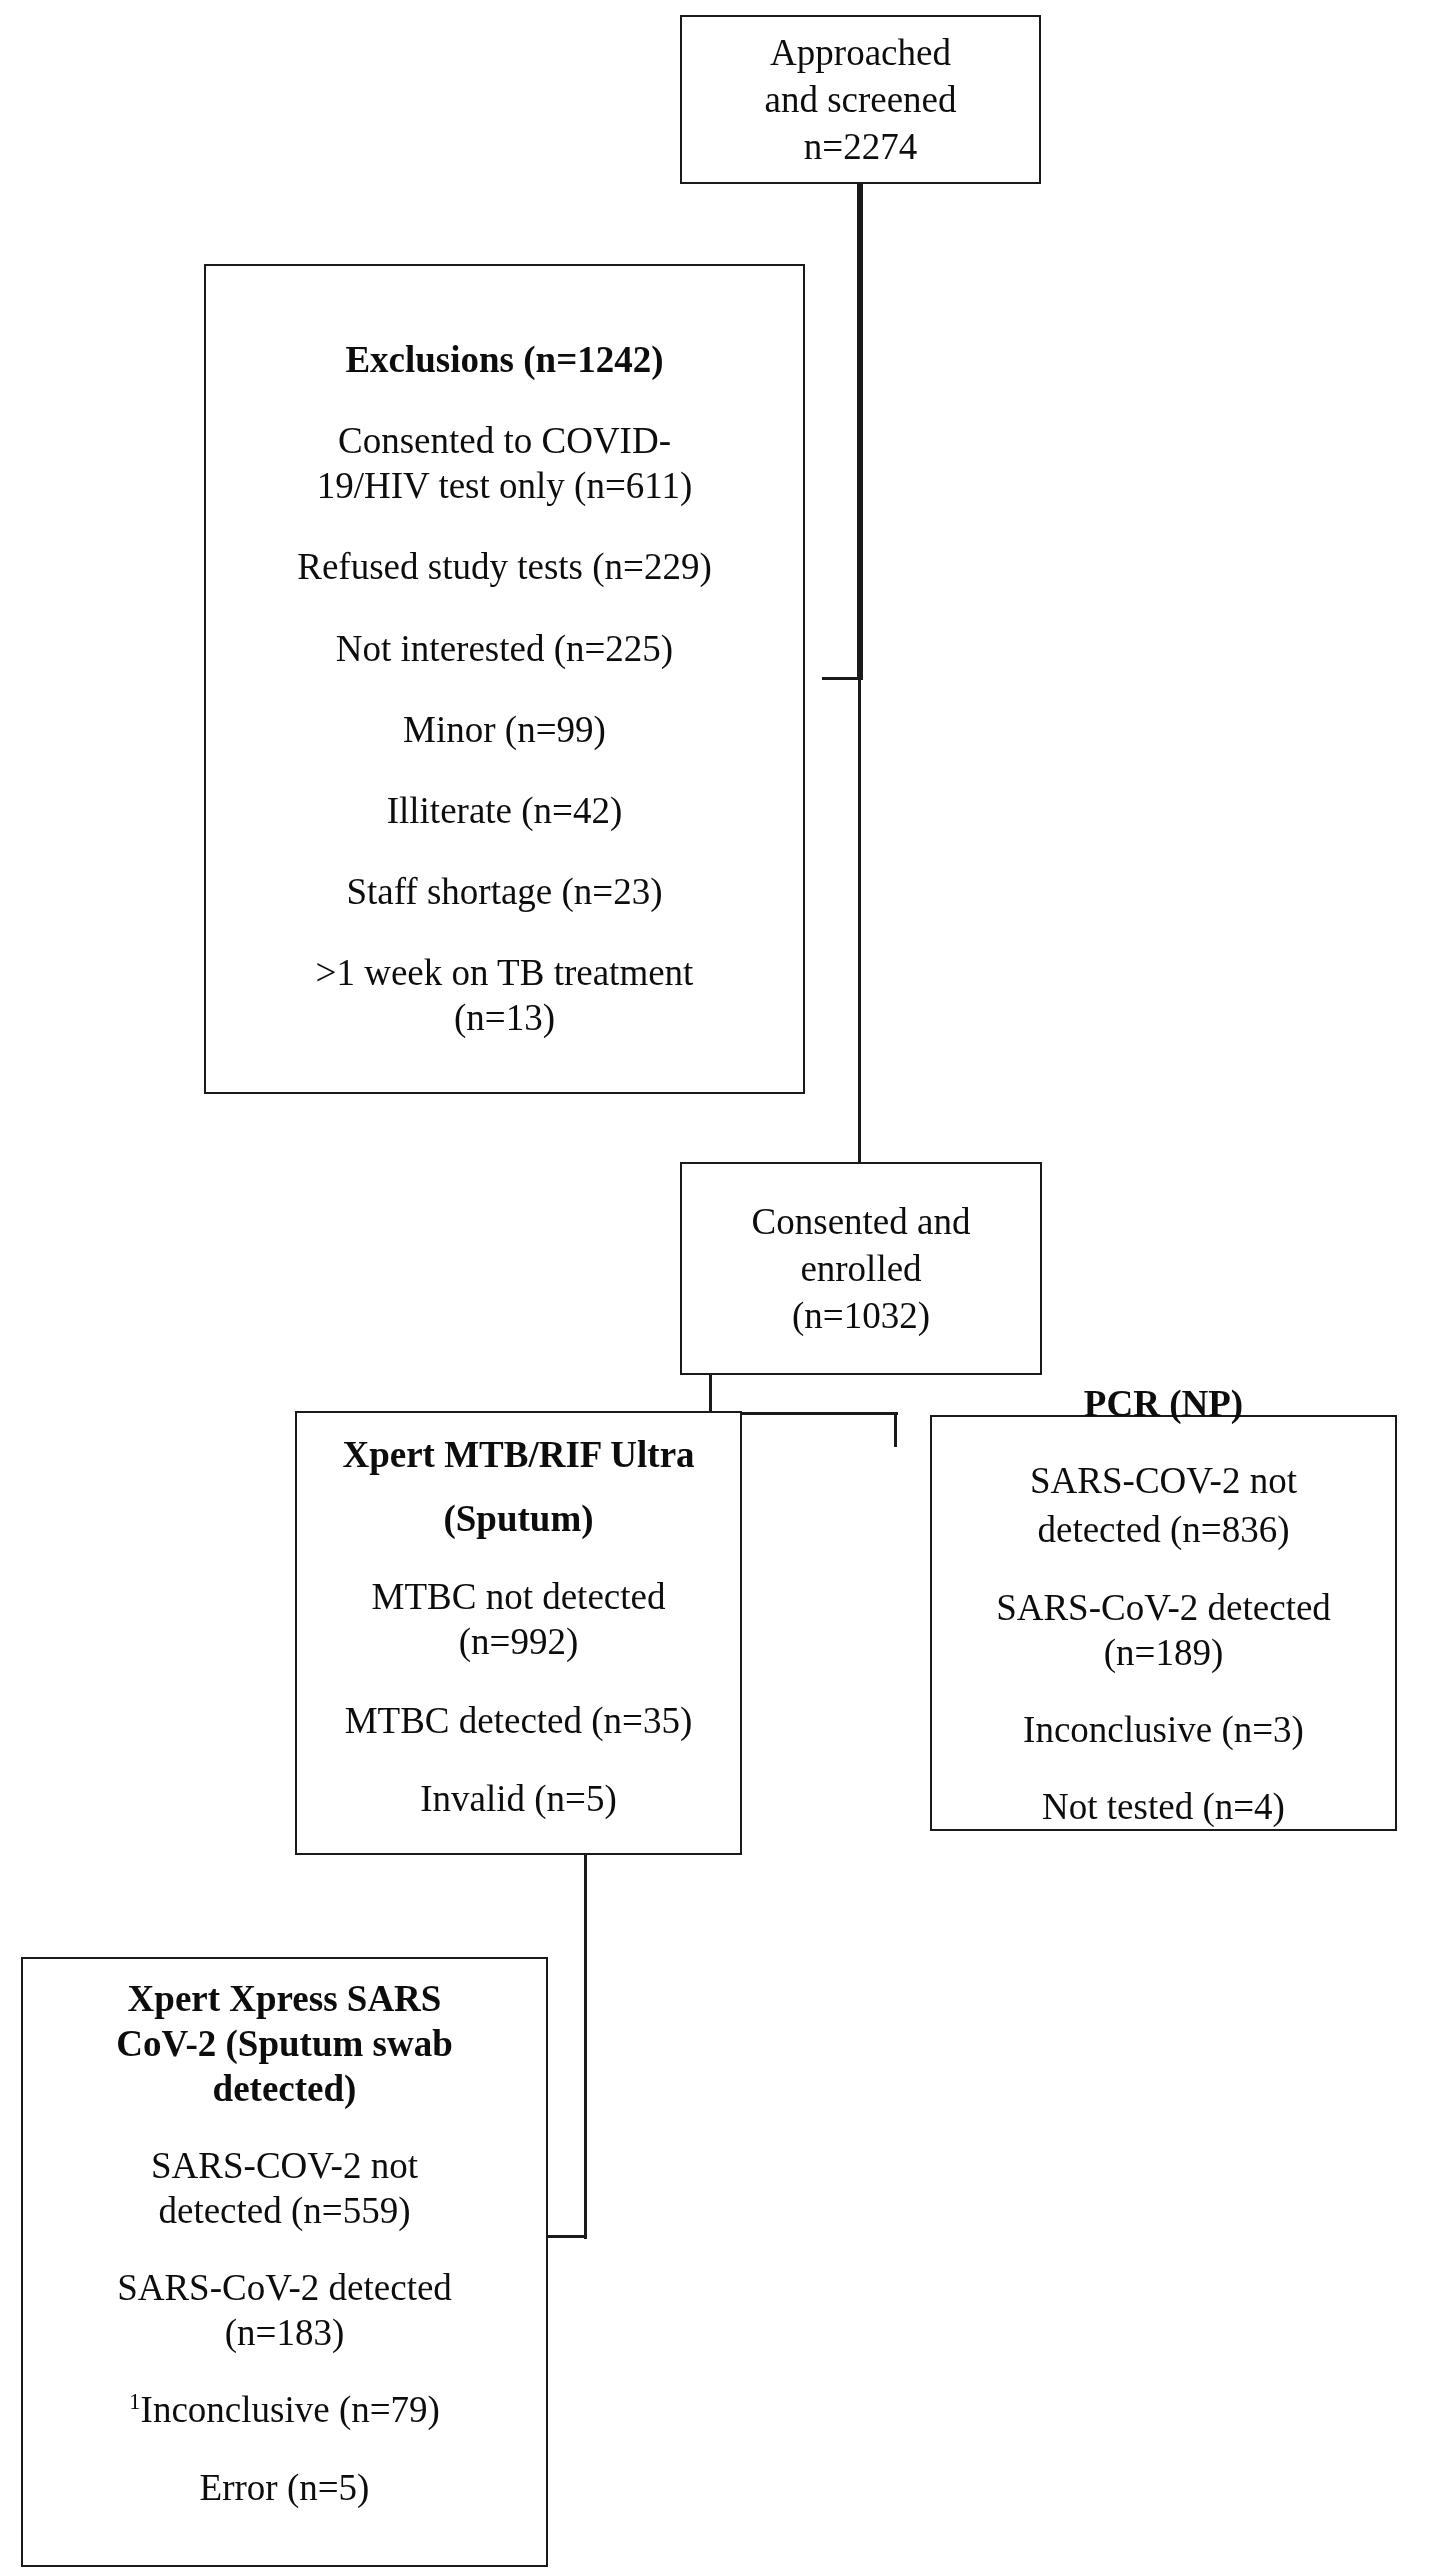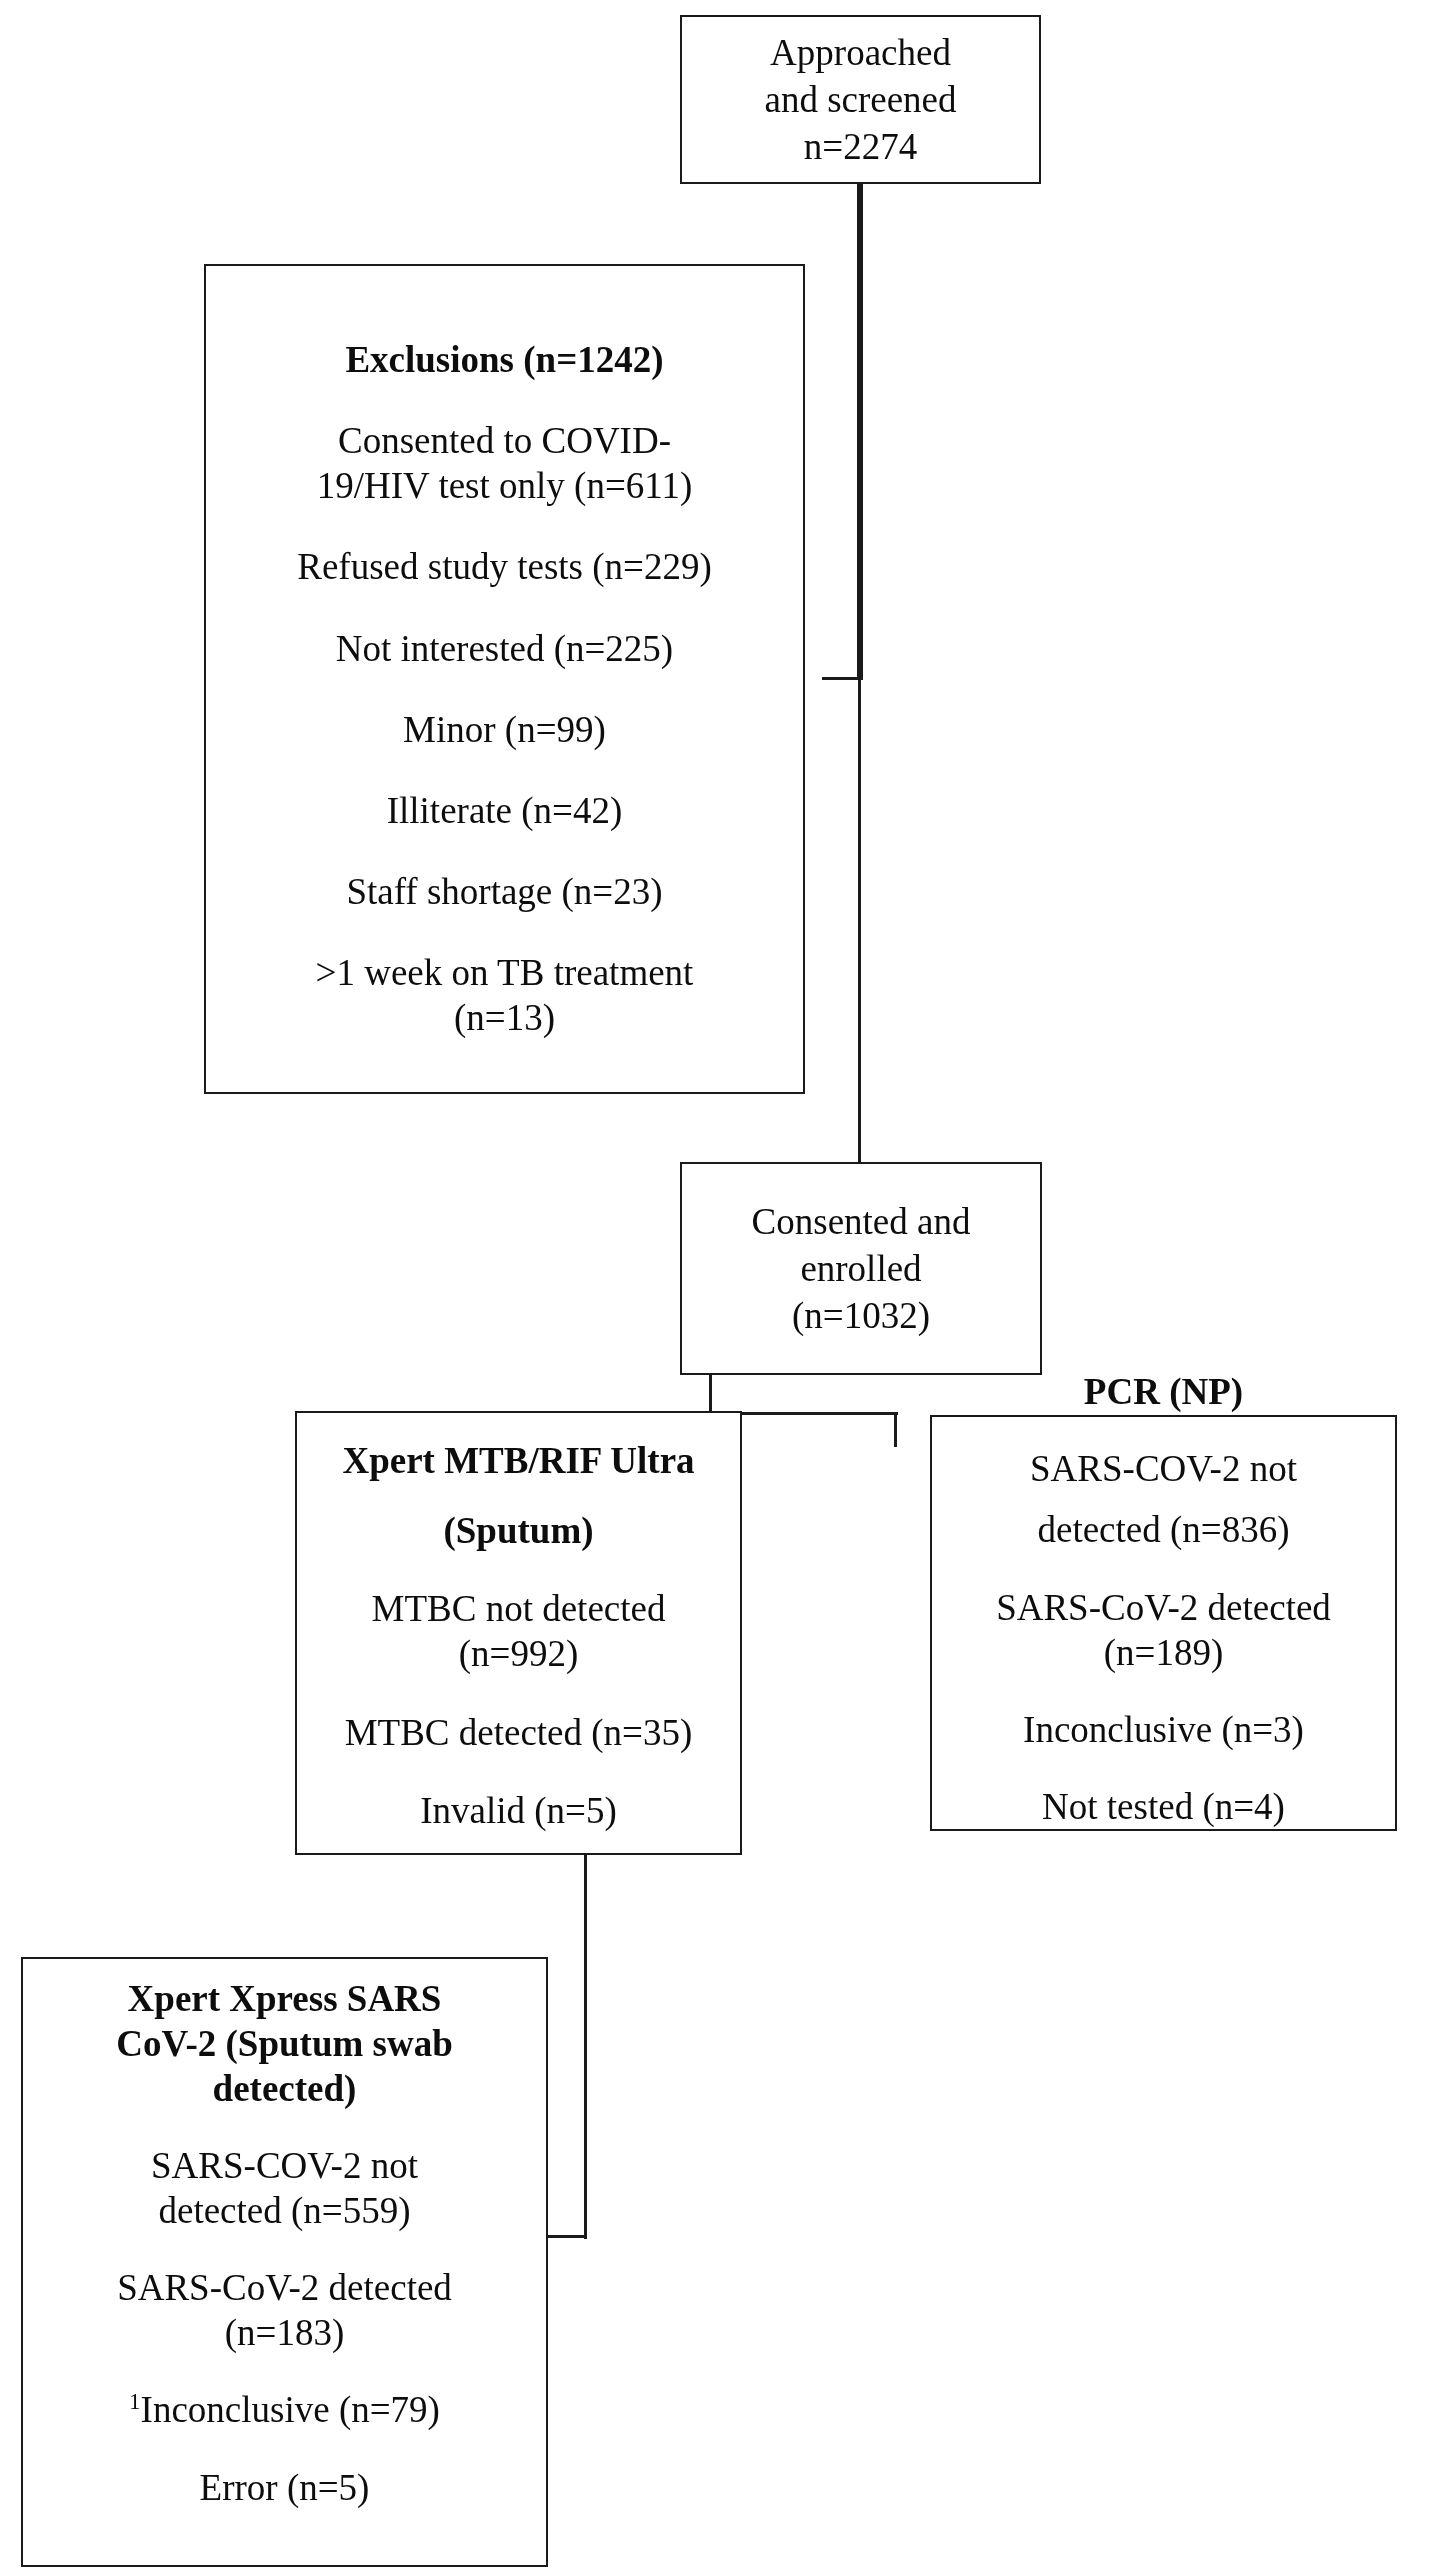--- a/index.html
+++ b/index.html
@@ -63,21 +63,21 @@
     left: 680px; top: 1162px; width: 362px; height: 213px;
     font-size: 37px; padding: 0 14px;
   }
   #node-enrolled .ln { margin: 0.8px 0; }
 
   #node-xpert-ultra {
     left: 295px; top: 1411px; width: 447px; height: 444px;
     font-size: 37px; padding: 0 10px;
     justify-content: flex-start;
   }
-  #node-xpert-ultra .ttl { margin-top: 25px; }
+  #node-xpert-ultra .ttl { margin-top: 19px; }
   #node-xpert-ultra .ln { margin-top: 33px; }
 
   #node-pcr-np {
     left: 930px; top: 1415px; width: 467px; height: 416px;
     font-size: 37px; padding: 0 10px;
     justify-content: flex-end;
   }
   #node-pcr-np .ttl { margin-top: -5px; }
   #node-pcr-np .ln { margin-top: 32px; }
 
@@ -150,21 +150,21 @@
     <div class="ttl">(Sputum)</div>
     <div class="ln">MTBC not detected</div>
     <div class="ln" style="margin-top:0">(n=992)</div>
     <div class="ln">MTBC detected (n=35)</div>
     <div class="ln">Invalid (n=5)</div>
   </div>
 
   <div class="node" id="node-pcr-np">
     <div class="ttl">PCR (NP)</div>
     <div class="ln">SARS-COV-2 not</div>
-    <div class="ln" style="margin-top:16px">detected (n=836)</div>
+    <div class="ln" style="margin-top:4px">detected (n=836)</div>
     <div class="ln">SARS-CoV-2 detected</div>
     <div class="ln" style="margin-top:0">(n=189)</div>
     <div class="ln">Inconclusive (n=3)</div>
     <div class="ln">Not tested (n=4)</div>
   </div>
 
   <div class="node" id="node-xpress-sputum">
     <div class="ttl">Xpert Xpress SARS</div>
     <div class="ttl" style="margin-top:0">CoV-2 (Sputum swab</div>
     <div class="ttl" style="margin-top:0">detected)</div>

